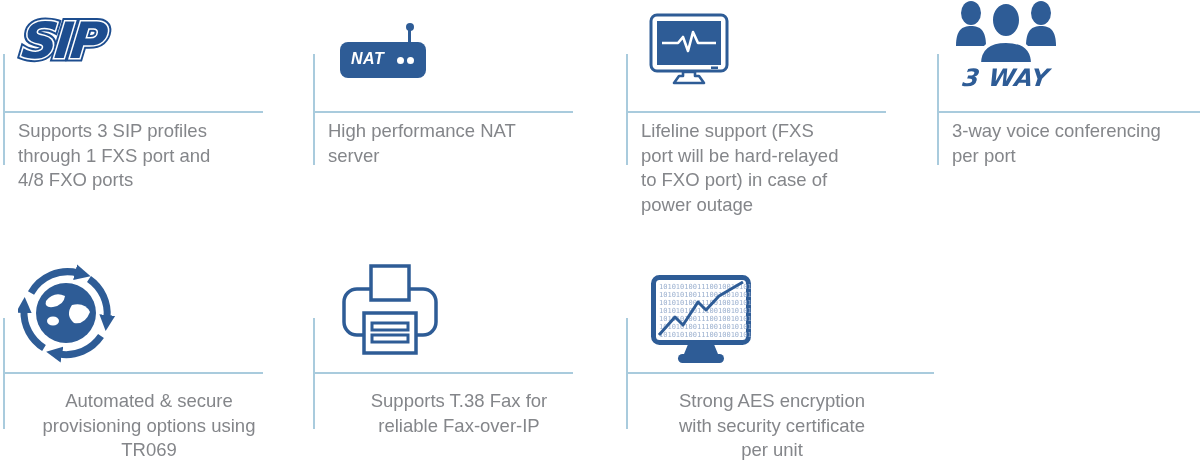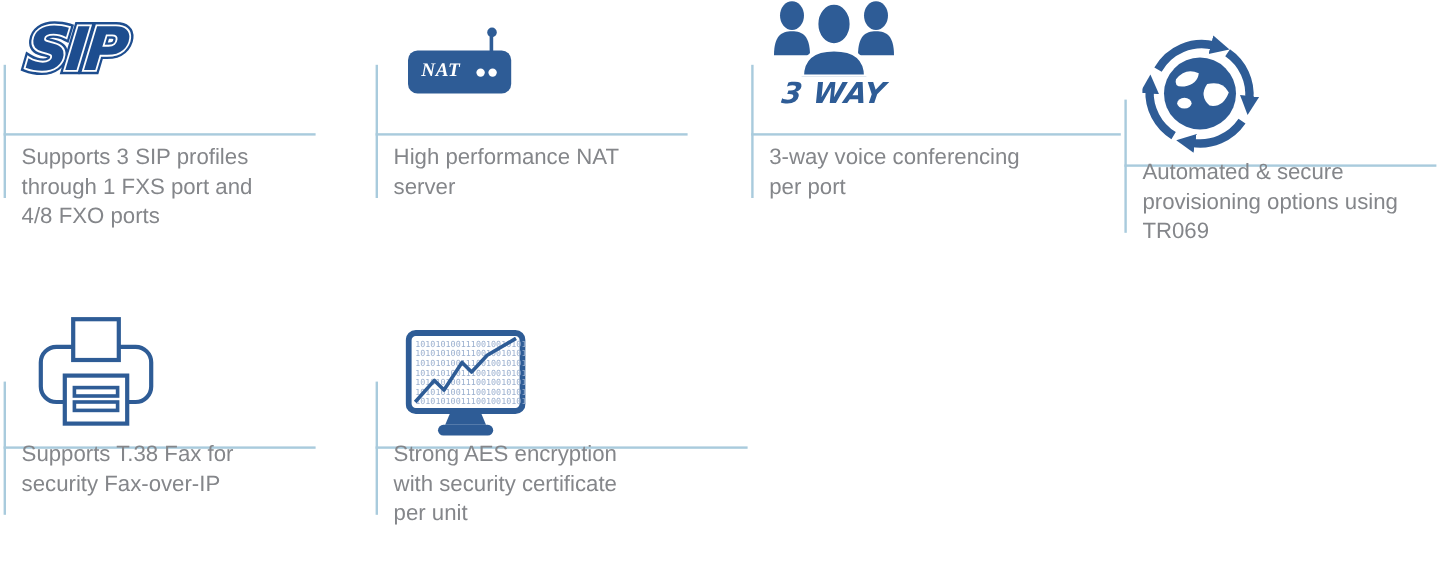--- a/index.html
+++ b/index.html
@@ -19,37 +19,37 @@
   .vline{position:absolute;left:3px;width:2px;height:111px;background:var(--line_blue);}
   .row1 .vline{top:54px;}
   .row2 .vline{top:83px;}
   .hline{position:absolute;left:3px;height:2px;width:260px;background:var(--line_blue);}
   .row1 .hline{top:111px;}
   .row2 .hline{top:137px;}
   .cell.c4 .hline{width:calc(100% - 3px);}
   .ftext{position:absolute;left:18px;width:262px;white-space:pre-line;
     color:var(--text_gray);font-size:18.5px;line-height:24.5px;}
   .row1 .ftext{top:119px;}
-  .row2 .ftext{top:131px;}
+  .row2 .ftext{top:154px;text-align:center;}
 
   
   .sip-logo{position:absolute;left:22px;top:12px;width:120px;height:60px;
     font-family:"DejaVu Sans",sans-serif;font-style:italic;font-weight:bold;
     font-size:50px;letter-spacing:-3px;transform:skewX(-6deg);}
   .sip-layer{position:absolute;left:0;top:0;}
   .sip-l1{-webkit-text-stroke:7px var(--logo_blue);color:var(--logo_blue);}
   .sip-l2{-webkit-text-stroke:3px #ffffff;color:#fff;}
   .sip-l3{color:var(--logo_blue);}
 
   
   .nat-router{position:absolute;left:30px;top:42px;width:86px;height:36px;
     background:var(--icon_blue);border-radius:8px;}
   .nat-label{position:absolute;left:11px;top:8px;color:#fff;font-style:italic;
     font-weight:bold;font-size:16px;letter-spacing:.5px;
-    font-family:Liberation Serif, serif;}
+    font-family:Liberation Sans, sans-serif;}
   .nat-dot{position:absolute;width:7px;height:7px;border-radius:50%;background:#fff;top:15px;}
   .nat-dot.d1{right:22px;} .nat-dot.d2{right:12px;}
   .nat-antenna{position:absolute;left:68px;top:-14px;width:3px;height:15px;background:var(--icon_blue);}
   .nat-antenna-dot{position:absolute;left:65.5px;top:-19px;width:8px;height:8px;border-radius:50%;background:var(--icon_blue);}
 
   .icon-abs{position:absolute;}
   .st{stroke:var(--icon_blue);fill:none;}
   .stw{stroke:var(--icon_blue);fill:#fff;}
   .stww{stroke:#fff;fill:none;}
   .fl{fill:var(--icon_blue);}
@@ -88,20 +88,35 @@
       <div class="nat-antenna"></div>
       <div class="nat-antenna-dot"></div>
       <span class="nat-label">NAT</span>
       <div class="nat-dot d1"></div>
       <div class="nat-dot d2"></div>
     </div>
     <div class="ftext">High performance NAT
 server</div>
   </div>
 
+  <div class="cell row1 c3">
+    <div class="vline"></div>
+    <div class="hline"></div>
+    <svg class="icon-abs" style="left:26px;top:13px" width="80" height="78" viewBox="0 0 80 78">
+      <rect class="stw" x="2" y="2" width="76" height="56" rx="6" stroke-width="3"></rect>
+      <rect class="fl" x="8" y="8" width="64" height="44"></rect>
+      <polyline class="stww" points="13,30 29,30 34,24 39,38 44,19 49,30 67,30" stroke-width="2.6" stroke-linejoin="round"></polyline>
+      <rect class="fl" x="62" y="53.5" width="7" height="2.5"></rect>
+      <path class="stw" d="M34,59 h12 v4 h4 l5,7 H25 l5,-7 h4 z" stroke-width="2.6" stroke-linejoin="round"></path>
+    </svg>
+    <div class="ftext">Lifeline support (FXS
+port will be hard-relayed
+to FXO port) in case of
+power outage</div>
+  </div>
 
   <div class="cell row1 c4">
     <div class="vline"></div>
     <div class="hline"></div>
     <svg class="icon-abs" style="left:20px;top:0" width="104" height="64" viewBox="0 0 104 64">
       <ellipse class="fl" cx="17" cy="13" rx="10" ry="12"></ellipse>
       <path class="fl" d="M2,46 C2,30 8,26 17,26 C26,26 32,30 32,46 Z"></path>
       <ellipse class="fl" cx="87" cy="13" rx="10" ry="12"></ellipse>
       <path class="fl" d="M72,46 C72,30 78,26 87,26 C96,26 102,30 102,46 Z"></path>
       <ellipse class="fl-strokew" cx="52" cy="20" rx="15" ry="18" stroke-width="4"></ellipse>
@@ -139,21 +154,21 @@
     <div class="vline"></div>
     <div class="hline"></div>
     <svg class="icon-abs" style="left:30px;top:28px" width="100" height="96" viewBox="0 0 100 96">
       <rect class="stw" x="4" y="26" width="92" height="46" rx="13" stroke-width="3.5"></rect>
       <rect class="stw" x="31" y="3" width="38" height="34" stroke-width="3.5"></rect>
       <rect class="stw" x="24" y="50" width="52" height="40" stroke-width="3.5"></rect>
       <rect class="st" x="32" y="60" width="36" height="7" stroke-width="3"></rect>
       <rect class="st" x="32" y="72" width="36" height="7" stroke-width="3"></rect>
     </svg>
     <div class="ftext">Supports T.38 Fax for
-security Fax-over-IP</div>
+reliable Fax-over-IP</div>
   </div>
 
 
   <div class="cell row2 c4">
     <div class="vline"></div>
     <div class="hline"></div>
     <svg class="icon-abs" style="left:28px;top:40px" width="100" height="92" viewBox="0 0 100 92">
       <rect class="stw" x="2.5" y="2.5" width="95" height="65" rx="6" stroke-width="5"></rect>
       <text class="bin-text" x="8" y="14">101010100111001001010101</text>
       <text class="bin-text" x="8" y="22">101010100111001001010101</text>

